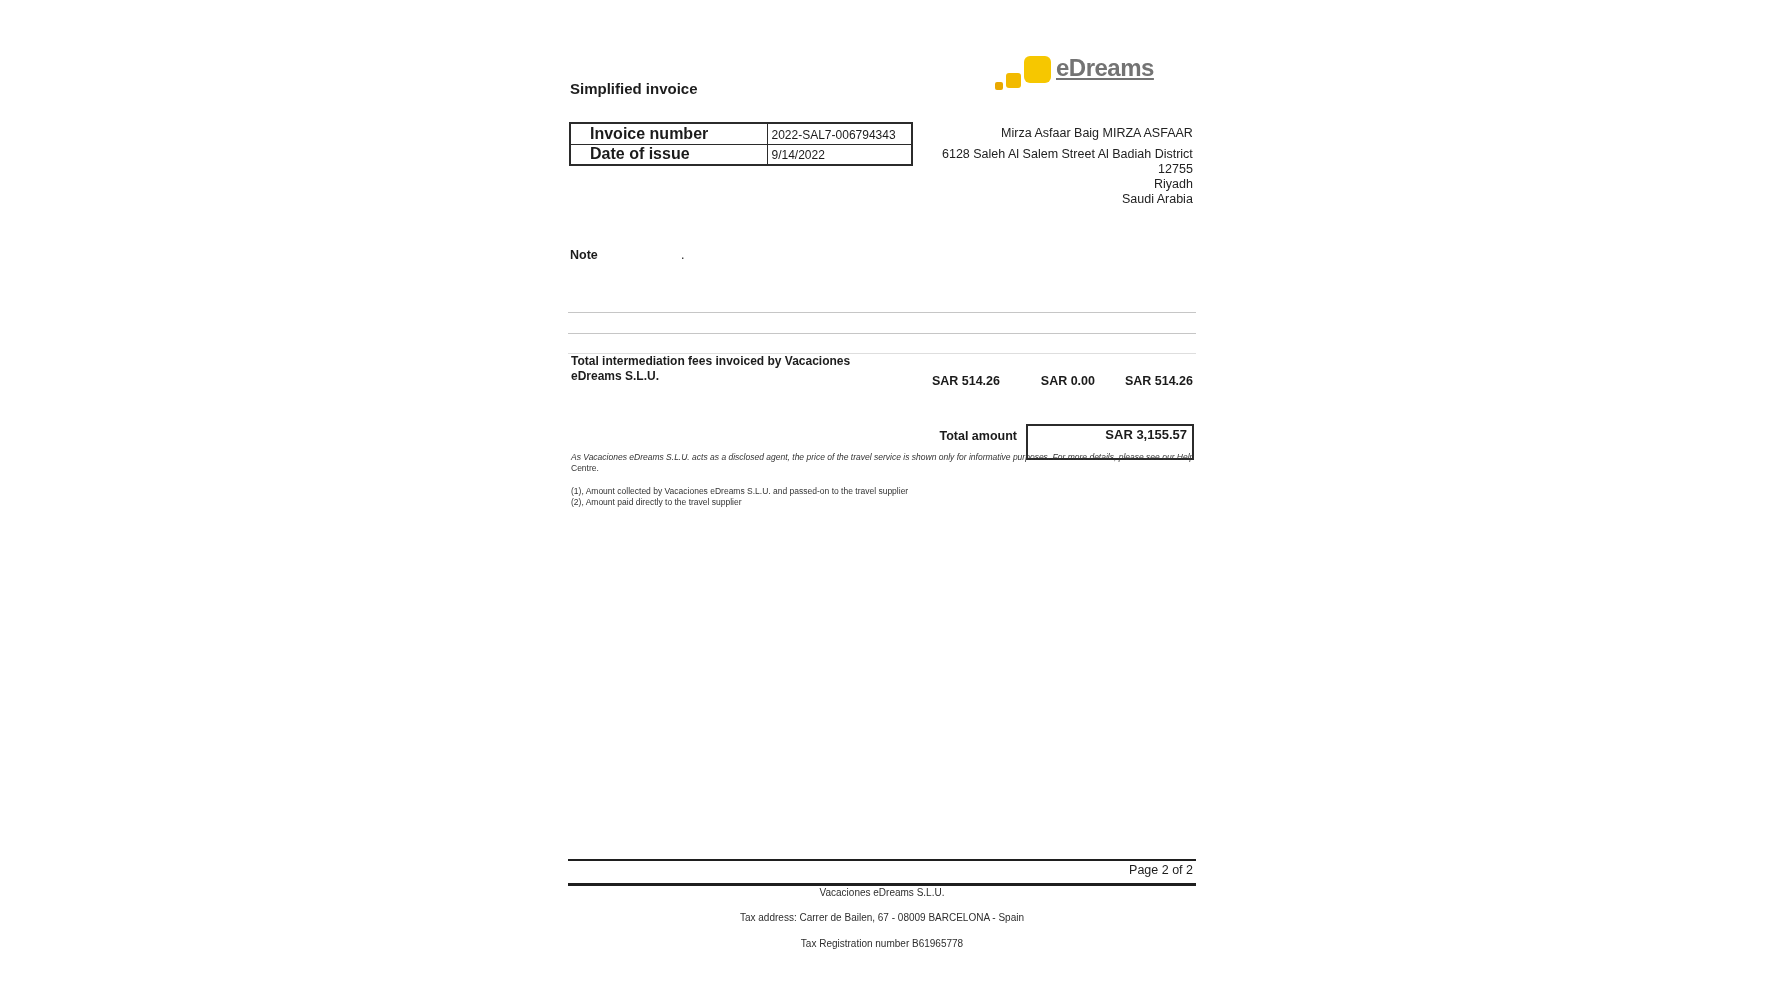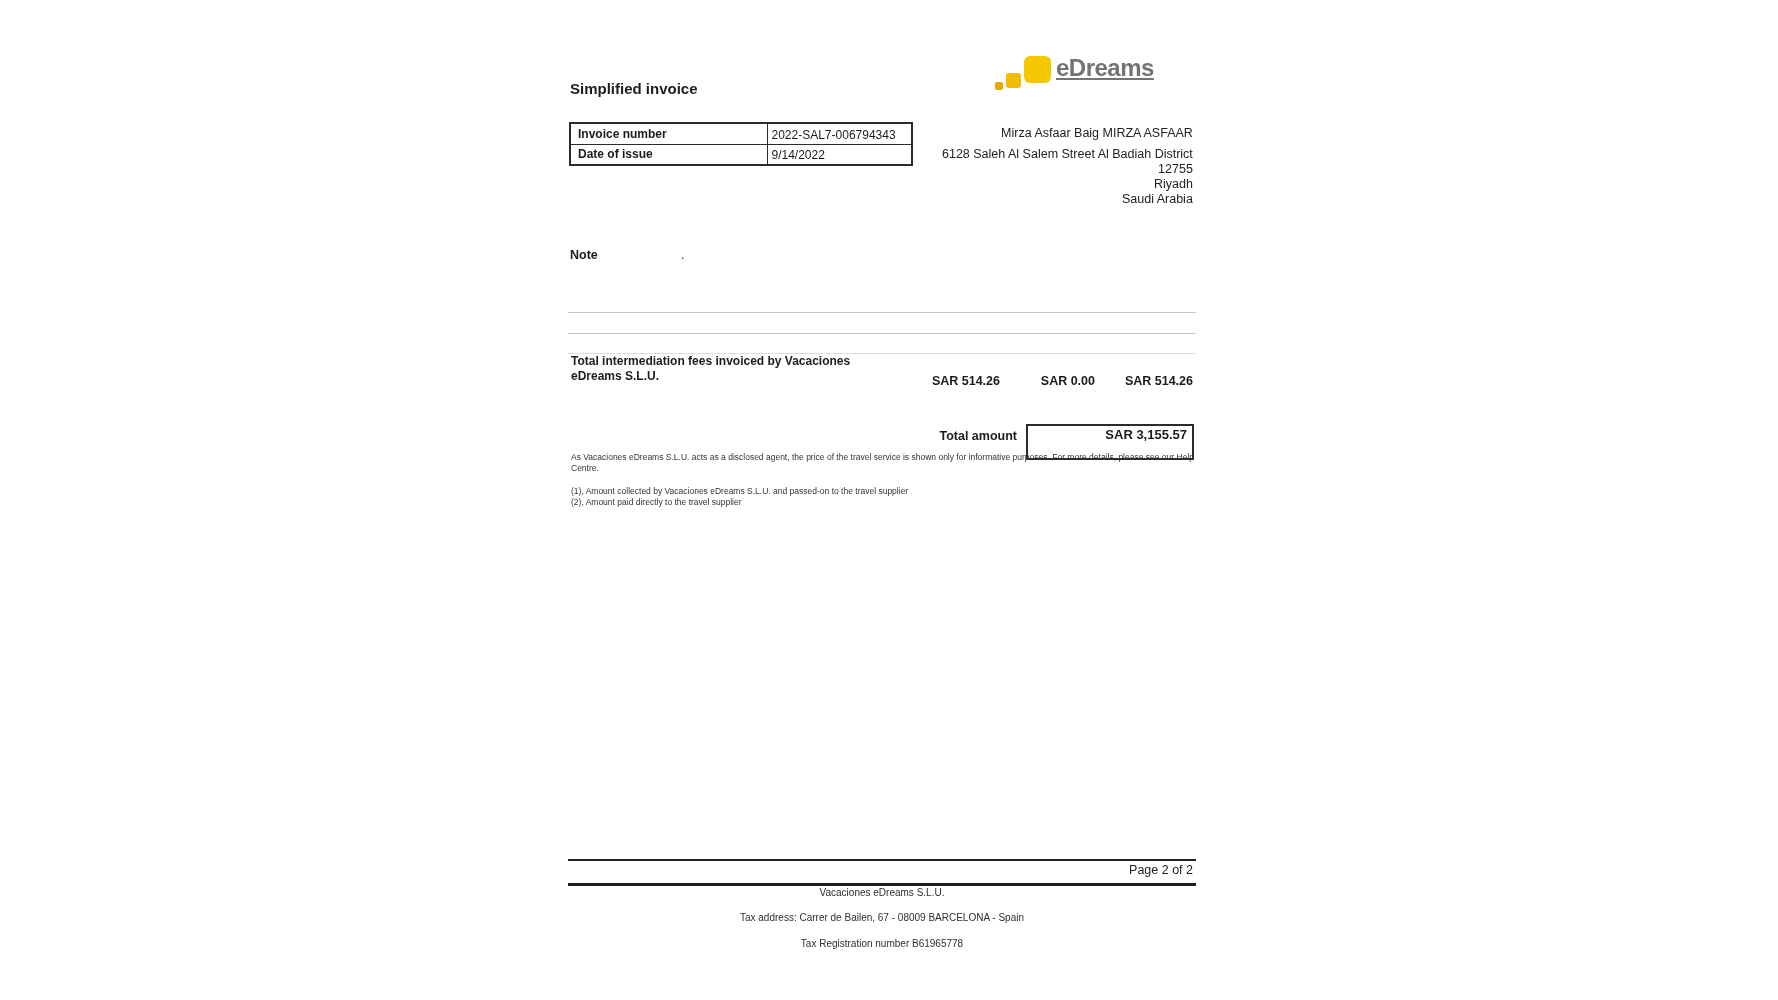--- a/index.html
+++ b/index.html
@@ -17,21 +17,21 @@
   .logo-sq { position:absolute; }
   .sq-small { left:995px; top:82px; width:8px;  height:8px;  border-radius:2px; background:#e9a800; }
   .sq-med   { left:1006px; top:73px; width:15px; height:15px; border-radius:3px; background:#f2ba00; }
   .sq-large { left:1024px; top:56px; width:27px; height:27px; border-radius:6px; background:#f6c700; }
   .logo-text { left:1056px; top:54px; font-size:24px; font-weight:bold; color:#737373; letter-spacing:-0.5px;text-decoration:underline; }
 
   
   .meta-table { position:absolute; left:569px; top:122px; width:344px;
     border-collapse:collapse; border:2px solid #2b2b2b; table-layout:fixed; }
   .meta-table td { border:1px solid #2b2b2b; height:21px; overflow:hidden; white-space:nowrap; }
-  .meta-table td.lbl { width:197px; font-size:12px; font-weight:bold; padding-left:7px; vertical-align:middle; }
+  .meta-table td.lbl { width:197px; font-size:16px; font-weight:bold; padding-left:19px; vertical-align:middle; }
   .meta-table td.val { font-size:12px; padding-left:4px; vertical-align:bottom; padding-bottom:2px; }
 
   
   .recipient { left:942px; top:126px; font-size:12.5px; line-height:15px; white-space:nowrap; color:#222;text-align:right; }
   .recipient .name { margin-bottom:6px; }
 
   
   .note-label { left:570px; top:248px; font-size:12.5px; font-weight:bold; }
   .note-dot   { left:681px; top:248px; font-size:12.5px; }
 
@@ -48,21 +48,21 @@
   .fee-2 { right:683px; }
   .fee-3 { right:585px; }
 
   
   .total-label { right:761px; top:429px; font-size:12.5px; font-weight:bold; }
   .total-box { left:1026px; top:424px; width:168px; height:36px; border:2px solid #2b2b2b; background:#fff; }
   .total-box span { display:block; text-align:right; font-size:13px; font-weight:bold; line-height:18px; padding-right:5px; white-space:nowrap; }
 
   
   .fineprint { font-size:8.5px; line-height:11px; color:#333; white-space:nowrap; }
-  .disc-1 { left:571px; top:452px; }
+  .disc-1 { left:571px; top:452px;font-style:italic; }
   .disc-2 { left:571px; top:463px; }
   .fn-1   { left:571px; top:486px; }
   .fn-2   { left:571px; top:497px; }
 
   
   .footer-rule-1 { left:568px; width:628px; top:859px; height:2px; background:#1f1f1f; }
   .page-indicator { right:585px; top:863px; font-size:12.5px; color:#1d1d1d; }
   .footer-rule-2 { left:568px; width:628px; top:883px; height:3px; background:#1f1f1f; }
   .footer-center { left:568px; width:628px; text-align:center; font-size:10px; color:#2e2e2e; white-space:nowrap; }
   .f-company { top:887px; }

